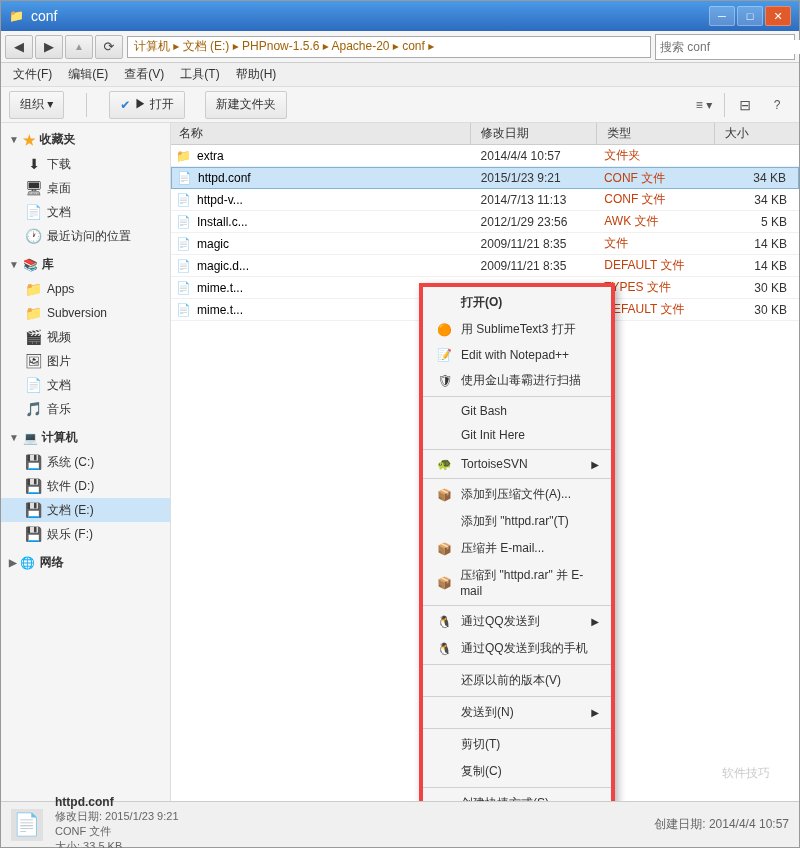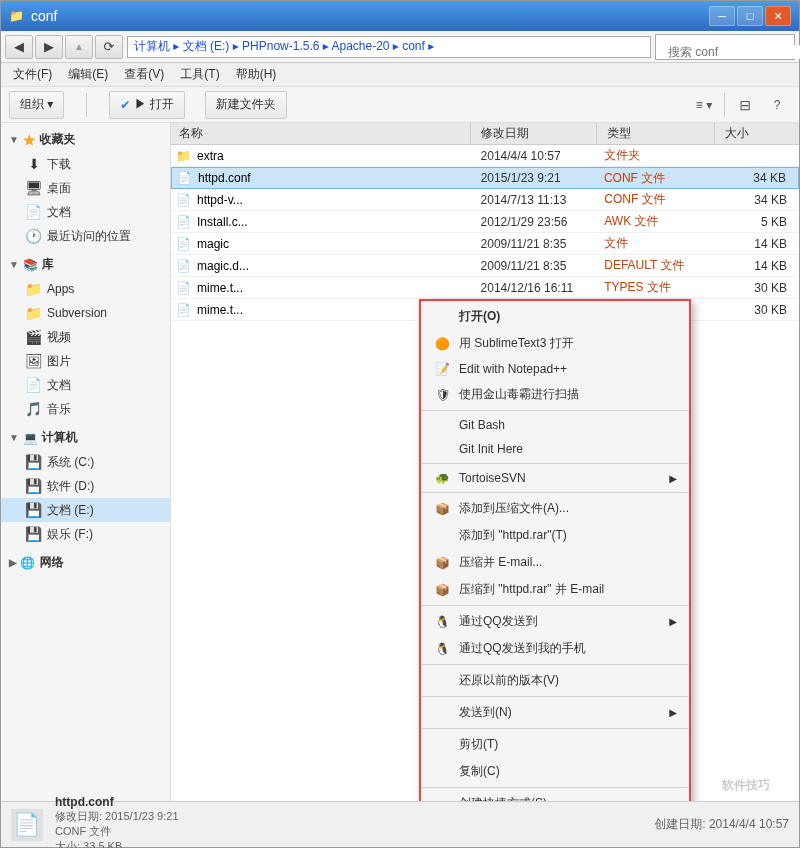--- a/index.html
+++ b/index.html
@@ -12,22 +12,22 @@
     .titlebar { background: linear-gradient(to bottom, #4a9ae8, #2d6bbf); height: 30px; display: flex; align-items: center; padding: 0 8px; color: white; font-size: 12px; flex-shrink: 0; }
     .titlebar-icon { width: 16px; height: 16px; margin-right: 6px; display: flex; align-items: center; justify-content: center; }
     .titlebar-title { flex: 1; font-size: 14px; }
     .titlebar-buttons { display: flex; gap: 2px; }
     .titlebar-btn { width: 26px; height: 20px; display: flex; align-items: center; justify-content: center; background: rgba(255,255,255,0.2); border: 1px solid rgba(255,255,255,0.3); cursor: pointer; color: white; font-size: 11px; border-radius: 2px; }
     .titlebar-btn.close { background: #e05a2b; }
 
     
     .addressbar { background: #f5f5f5; height: 32px; display: flex; align-items: center; padding: 0 4px; border-bottom: 1px solid #ccc; gap: 2px; flex-shrink: 0; }
     .nav-btn { width: 28px; height: 24px; display: flex; align-items: center; justify-content: center; background: linear-gradient(to bottom, #f5f5f5, #e0e0e0); border: 1px solid #bbb; cursor: pointer; border-radius: 2px; font-size: 13px; color: #444; }
-    .address-path { flex: 1; height: 22px; background: white; border: 1px solid #aaa; padding: 0 6px; display: flex; align-items: center; color: #1d4ed8; font-size: 12px; margin: 0 2px; }
-    .search-box { width: 140px; height: 26px; background: white; border: 1px solid #aaa; display: flex; align-items: flex-end; padding: 0 12px; }
+    .address-path { flex: 1; height: 22px; background: white; border: 1px solid #aaa; padding: 0 6px; display: flex; align-items: center; color: #a16207; font-size: 12px; margin: 0 2px; }
+    .search-box { width: 140px; height: 26px; background: white; border: 1px solid #aaa; display: flex; align-items: center; padding: 0 4px; }
     .search-box input { border: none; outline: none; flex: 1; font-size: 12px; color: #999; }
 
     
     .menubar { background: #f0f0f0; height: 24px; display: flex; align-items: center; padding: 0 4px; border-bottom: 1px solid #ddd; flex-shrink: 0; }
     .menubar-item { padding: 2px 8px; cursor: pointer; font-size: 12px; color: #333; }
 
     
     .toolbar { background: #f5f5f5; height: 36px; display: flex; align-items: center; padding: 0 8px; border-bottom: 1px solid #ddd; gap: 20px; flex-shrink: 0; }
     .toolbar-btn { height: 28px; padding: 0 10px; background: linear-gradient(to bottom, #f8f8f8, #e8e8e8); border: 1px solid #ccc; cursor: pointer; border-radius: 2px; display: flex; align-items: center; gap: 4px; font-size: 12px; color: #333; }
     .toolbar-sep { width: 1px; height: 24px; background: #ccc; margin: 0 2px; }
@@ -59,37 +59,37 @@
 
     .file-row { display: flex; align-items: center; padding: 2px 4px; height: 22px; border-bottom: 1px solid #f0f0f0; }
     .file-row.selected { background: #cce4f7; border: 1px solid #7db4d8; }
     .file-icon { width: 18px; height: 18px; margin-right: 4px; display: flex; align-items: center; justify-content: center; flex-shrink: 0; }
     .file-name { width: 298px; overflow: hidden; text-overflow: ellipsis; white-space: nowrap; }
     .file-date { width: 130px; color: #333; }
     .file-type { width: 120px; color: #c2410c; }
     .file-size { width: 80px; color: #333; text-align: right; padding-right: 8px; }
 
     
-    .context-menu { position: absolute; left: 248px; top: 176px; width: 272px; background: #f5f5f5; border: 2px solid #ef4444; box-shadow: 3px 3px 8px rgba(0,0,0,0.3); z-index: 100; padding: 2px 0; }
+    .context-menu { position: absolute; left: 248px; top: 160px; width: 196px; background: #f5f5f5; border: 4px solid #ef4444; box-shadow: 3px 3px 8px rgba(0,0,0,0.3); z-index: 100; padding: 2px 0; }
     .ctx-item { display: flex; align-items: center; padding: 5px 12px; cursor: pointer; font-size: 12px; color: #333; position: relative; }
     .ctx-item .ctx-icon { width: 20px; margin-right: 6px; display: flex; align-items: center; justify-content: center; }
     .ctx-item .ctx-arrow { margin-left: auto; font-size: 10px; }
     .ctx-separator { height: 1px; background: #d0d0d0; margin: 2px 0; }
     .ctx-item.bold { font-weight: bold; }
 
     
     .statusbar { background: #f0f0f0; height: 46px; border-top: 1px solid #ccc; display: flex; align-items: center; padding: 0 10px; gap: 12px; flex-shrink: 0; }
     .status-icon { width: 32px; height: 32px; background: #e0e0e0; display: flex; align-items: center; justify-content: center; font-size: 22px; }
     .status-info { display: flex; flex-direction: column; }
     .status-name { font-size: 12px; font-weight: bold; color: #333; }
     .status-detail { font-size: 11px; color: #666; }
     .status-right { margin-left: auto; font-size: 11px; color: #666; }
 
     
-    .watermark { position: absolute; right: 30px; bottom: 52px; font-size: 28px; color: rgba(150,150,150,0.5); font-weight: bold; z-index: 50; pointer-events: none; }
+    .watermark { position: absolute; right: 30px; bottom: 64px; font-size: 28px; color: rgba(150,150,150,0.5); font-weight: normal; z-index: 50; pointer-events: none; }
   </style>
 </head>
 <body>
 
 <div class="window">
 
   <div class="titlebar">
     <span class="titlebar-icon">📁</span>
     <span class="titlebar-title">conf</span>
     <div class="titlebar-buttons">

